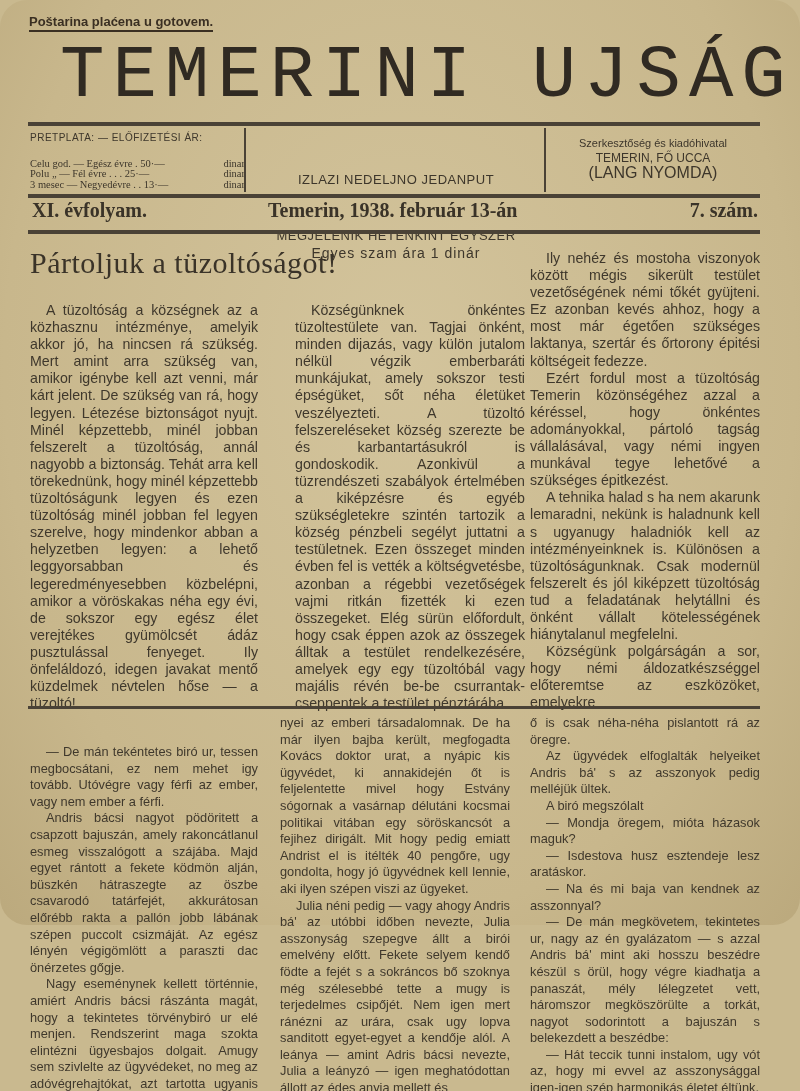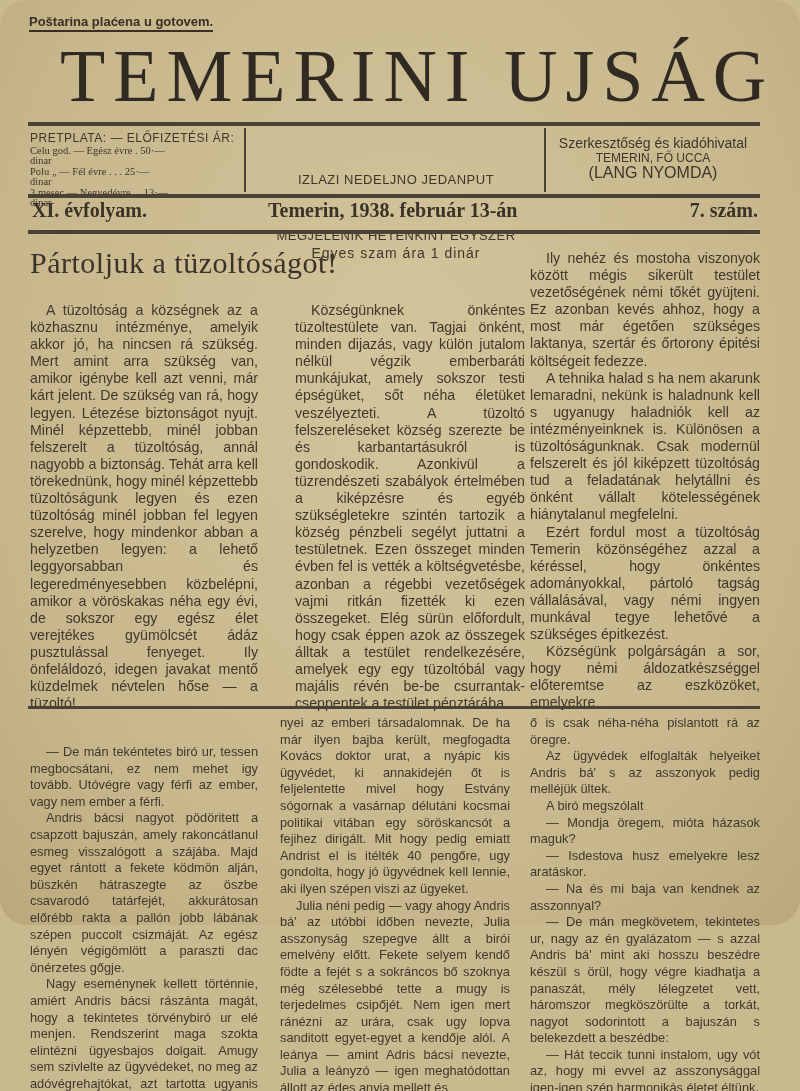--- a/index.html
+++ b/index.html
@@ -16,47 +16,47 @@
     border-radius: 27px;
   }
   .postage {
     position: absolute; left: 29px; top: 14px;
     font-family: "Liberation Sans", sans-serif; font-weight: bold;
     font-size: 13px; color: #3a2f22;
     border-bottom: 2px solid #3a2f22; padding-bottom: 1px;
   }
   .masthead {
     position: absolute; left: 60px; top: 36px; width: 680px;
-    font-family: Liberation Serif, serif; font-size: 74px; letter-spacing: 8px;
+    font-family: Liberation Mono, monospace; font-size: 74px; letter-spacing: 8px;
     color: #302a22; line-height: 80px; white-space: nowrap; text-align: center;
   }
   .rule {
     position: absolute; left: 28px; width: 732px; height: 4px;
     background: #4a4236;
   }
   .rule.thin { height: 3px; }
   .info-row { position: absolute; top: 128px; left: 28px; width: 732px; height: 64px; }
   .info-left {
     position: absolute; left: 2px; top: 5px; width: 215px;
     font-size: 10.5px; line-height: 10.5px; color: #3d362b;
   }
-  .info-left .head { font-family: "Liberation Sans", sans-serif; font-size: 12px; letter-spacing: 0.5px; margin-bottom: 2px; }
-  .sub-row { display: flex; justify-content: space-between; flex-direction: column; }
+  .info-left .head { font-family: "Liberation Sans", sans-serif; font-size: 10px; letter-spacing: 0.5px; margin-bottom: 15px; }
+  .sub-row { display: flex; justify-content: space-between; }
   .vsep { position: absolute; top: 0; width: 2px; height: 64px; background: #4a4236; }
   .info-mid {
     position: absolute; left: 218px; top: 4px; width: 300px; text-align: center;
     font-family: "Liberation Sans", sans-serif; color: #3d362b;
   }
   .info-mid .l1, .info-mid .l2 { font-size: 13px; line-height: 16px; letter-spacing: 0.5px; margin-top: 40px; }
   .info-mid .l3 { font-size: 14px; line-height: 18px; letter-spacing: 1px; }
   .info-right {
     position: absolute; left: 520px; top: 8px; width: 210px; text-align: center;
     font-family: "Liberation Sans", sans-serif; color: #3d362b;
   }
-  .info-right .r1 { font-size: 14px; line-height: 15px; }
+  .info-right .r1 { font-size: 11px; line-height: 15px; }
   .info-right .r2 { font-size: 12px; line-height: 15px; }
   .info-right .r3 { font-size: 16px; line-height: 14px; }
   .dateline {
     position: absolute; top: 199px; left: 30px; width: 728px; height: 28px;
     font-family: "Liberation Serif", serif; font-weight: bold; font-size: 20px; color: #3a3328;
   }
   .dateline span { position: absolute; top: 0; }
   .article-title {
     position: absolute; left: 30px; top: 246px;
     font-size: 30px; color: #3a3328; letter-spacing: 0.5px;
@@ -130,22 +130,22 @@
   <div class="col" style="left:30px; top:302px; width:228px;">
     <p>A tüzoltóság a községnek az a közhasznu intézménye, amelyik akkor jó, ha nincsen rá szükség. Mert amint arra szükség van, amikor igénybe kell azt venni, már kárt jelent. De szükség van rá, hogy legyen. Létezése biztonságot nyujt. Minél képzettebb, minél jobban felszerelt a tüzoltóság, annál nagyobb a biztonság. Tehát arra kell törekednünk, hogy minél képzettebb tüzoltóságunk legyen és ezen tüzoltóság minél jobban fel legyen szerelve, hogy mindenkor abban a helyzetben legyen: a lehető leggyorsabban és legeredményesebben közbelépni, amikor a vöröskakas néha egy évi, de sokszor egy egész élet verejtékes gyümölcsét ádáz pusztulással fenyeget. Ily önfeláldozó, idegen javakat mentő küzdelmek névtelen hőse — a tüzoltó!</p>
   </div>
 
   <div class="col" style="left:295px; top:302px; width:230px;">
     <p>Községünknek önkéntes tüzoltestülete van. Tagjai önként, minden dijazás, vagy külön jutalom nélkül végzik emberbaráti munkájukat, amely sokszor testi épségüket, sőt néha életüket veszélyezteti. A tüzoltó felszereléseket község szerezte be és karbantartásukról is gondoskodik. Azonkivül a tüzrendészeti szabályok értelmében a kiképzésre és egyéb szükségletekre szintén tartozik a község pénzbeli segélyt juttatni a testületnek. Ezen összeget minden évben fel is vették a költségvetésbe, azonban a régebbi vezetőségek vajmi ritkán fizették ki ezen összegeket. Elég sürün előfordult, hogy csak éppen azok az összegek álltak a testület rendelkezésére, amelyek egy egy tüzoltóbál vagy majális révén be-be csurrantak-cseppentek a testület pénztárába.</p>
   </div>
 
   <div class="col" style="left:530px; top:250px; width:230px;">
     <p>Ily nehéz és mostoha viszonyok között mégis sikerült testület vezetőségének némi tőkét gyüjteni. Ez azonban kevés ahhoz, hogy a most már égetően szükséges laktanya, szertár és őrtorony épitési költségeit fedezze.</p>
+    <p>Ezért fordul most a tüzoltóság Temerin közönségéhez azzal a kéréssel, hogy önkéntes adományokkal, pártoló tagság vállalásával, vagy némi ingyen munkával tegye lehetővé a szükséges épitkezést.</p>
     <p>A tehnika halad s ha nem akarunk lemaradni, nekünk is haladnunk kell s ugyanugy haladniók kell az intézményeinknek is. Különösen a tüzoltóságunknak. Csak modernül felszerelt és jól kiképzett tüzoltóság tud a feladatának helytállni és önként vállalt kötelességének hiánytalanul megfelelni.</p>
-    <p>Ezért fordul most a tüzoltóság Temerin közönségéhez azzal a kéréssel, hogy önkéntes adományokkal, pártoló tagság vállalásával, vagy némi ingyen munkával tegye lehetővé a szükséges épitkezést.</p>
     <p>Községünk polgárságán a sor, hogy némi áldozatkészséggel előteremtse az eszközöket, emelyekre</p>
   </div>
 
   <div class="rule thin" style="top:706px;"></div>
 
 
   <div class="col col2" style="left:30px; top:744px; width:228px;">
     <p>— De mán tekéntetes biró ur, tessen megbocsátani, ez nem mehet igy tovább. Utóvégre vagy férfi az ember, vagy nem ember a férfi.</p>
     <p>Andris bácsi nagyot pödöritett a csapzott bajuszán, amely rakoncátlanul esmeg visszalógott a szájába. Majd egyet rántott a fekete ködmön alján, büszkén hátraszegte az öszbe csavarodó tatárfejét, akkurátosan előrébb rakta a pallón jobb lábának szépen puccolt csizmáját. Az egész lényén végigömlött a paraszti dac önérzetes gőgje.</p>
     <p>Nagy eseménynek kellett történnie, amiért Andris bácsi rászánta magát, hogy a tekintetes törvénybiró ur elé menjen. Rendszerint maga szokta elintézni ügyesbajos dolgait. Amugy sem szivlelte az ügyvédeket, no meg az adóvégrehajtókat, azt tartotta ugyanis róluk, hogy igen felesleges teremtmé-</p>
@@ -154,19 +154,19 @@
   <div class="col col2" style="left:280px; top:715px; width:230px;">
     <p class="noindent">nyei az emberi társadalomnak. De ha már ilyen bajba került, megfogadta Kovács doktor urat, a nyápic kis ügyvédet, ki annakidején őt is feljelentette mivel hogy Estvány sógornak a vasárnap délutáni kocsmai politikai vitában egy söröskancsót a fejihez dirigált. Mit hogy pedig emiatt Andrist el is itélték 40 pengőre, ugy gondolta, hogy jó ügyvédnek kell lennie, aki ilyen szépen viszi az ügyeket.</p>
     <p>Julia néni pedig — vagy ahogy Andris bá' az utóbbi időben nevezte, Julia asszonyság szepegve állt a birói emelvény előtt. Fekete selyem kendő födte a fejét s a sokráncos bő szoknya még szélesebbé tette a mugy is terjedelmes csipőjét. Nem igen mert ránézni az urára, csak ugy lopva sanditott egyet-egyet a kendője alól. A leánya — amint Adris bácsi nevezte, Julia a leányzó — igen meghatódottan állott az édes anyja mellett és</p>
   </div>
 
   <div class="col col2" style="left:530px; top:715px; width:230px;">
     <p class="noindent">ő is csak néha-néha pislantott rá az öregre.</p>
     <p>Az ügyvédek elfoglalták helyeiket Andris bá' s az asszonyok pedig melléjük ültek.</p>
     <p>A biró megszólalt</p>
     <p>— Mondja öregem, mióta házasok maguk?</p>
-    <p>— Isdestova husz emelyekre lesz aratáskor.</p>
+    <p>— Isdestova husz esztendeje lesz aratáskor.</p>
     <p>— Na és mi baja van kendnek az asszonnyal?</p>
     <p>— De mán megkövetem, tekintetes ur, nagy az én gyalázatom — s azzal Andris bá' mint aki hosszu beszédre készül s örül, hogy végre kiadhatja a panaszát, mély lélegzetet vett, háromszor megköszörülte a torkát, nagyot sodorintott a bajuszán s belekezdett a beszédbe:</p>
     <p>— Hát teccik tunni instalom, ugy vót az, hogy mi evvel az asszonysággal igen-igen szép harmonikás életet éltünk.</p>
   </div>
 
 </div>
 
 </body></html>

